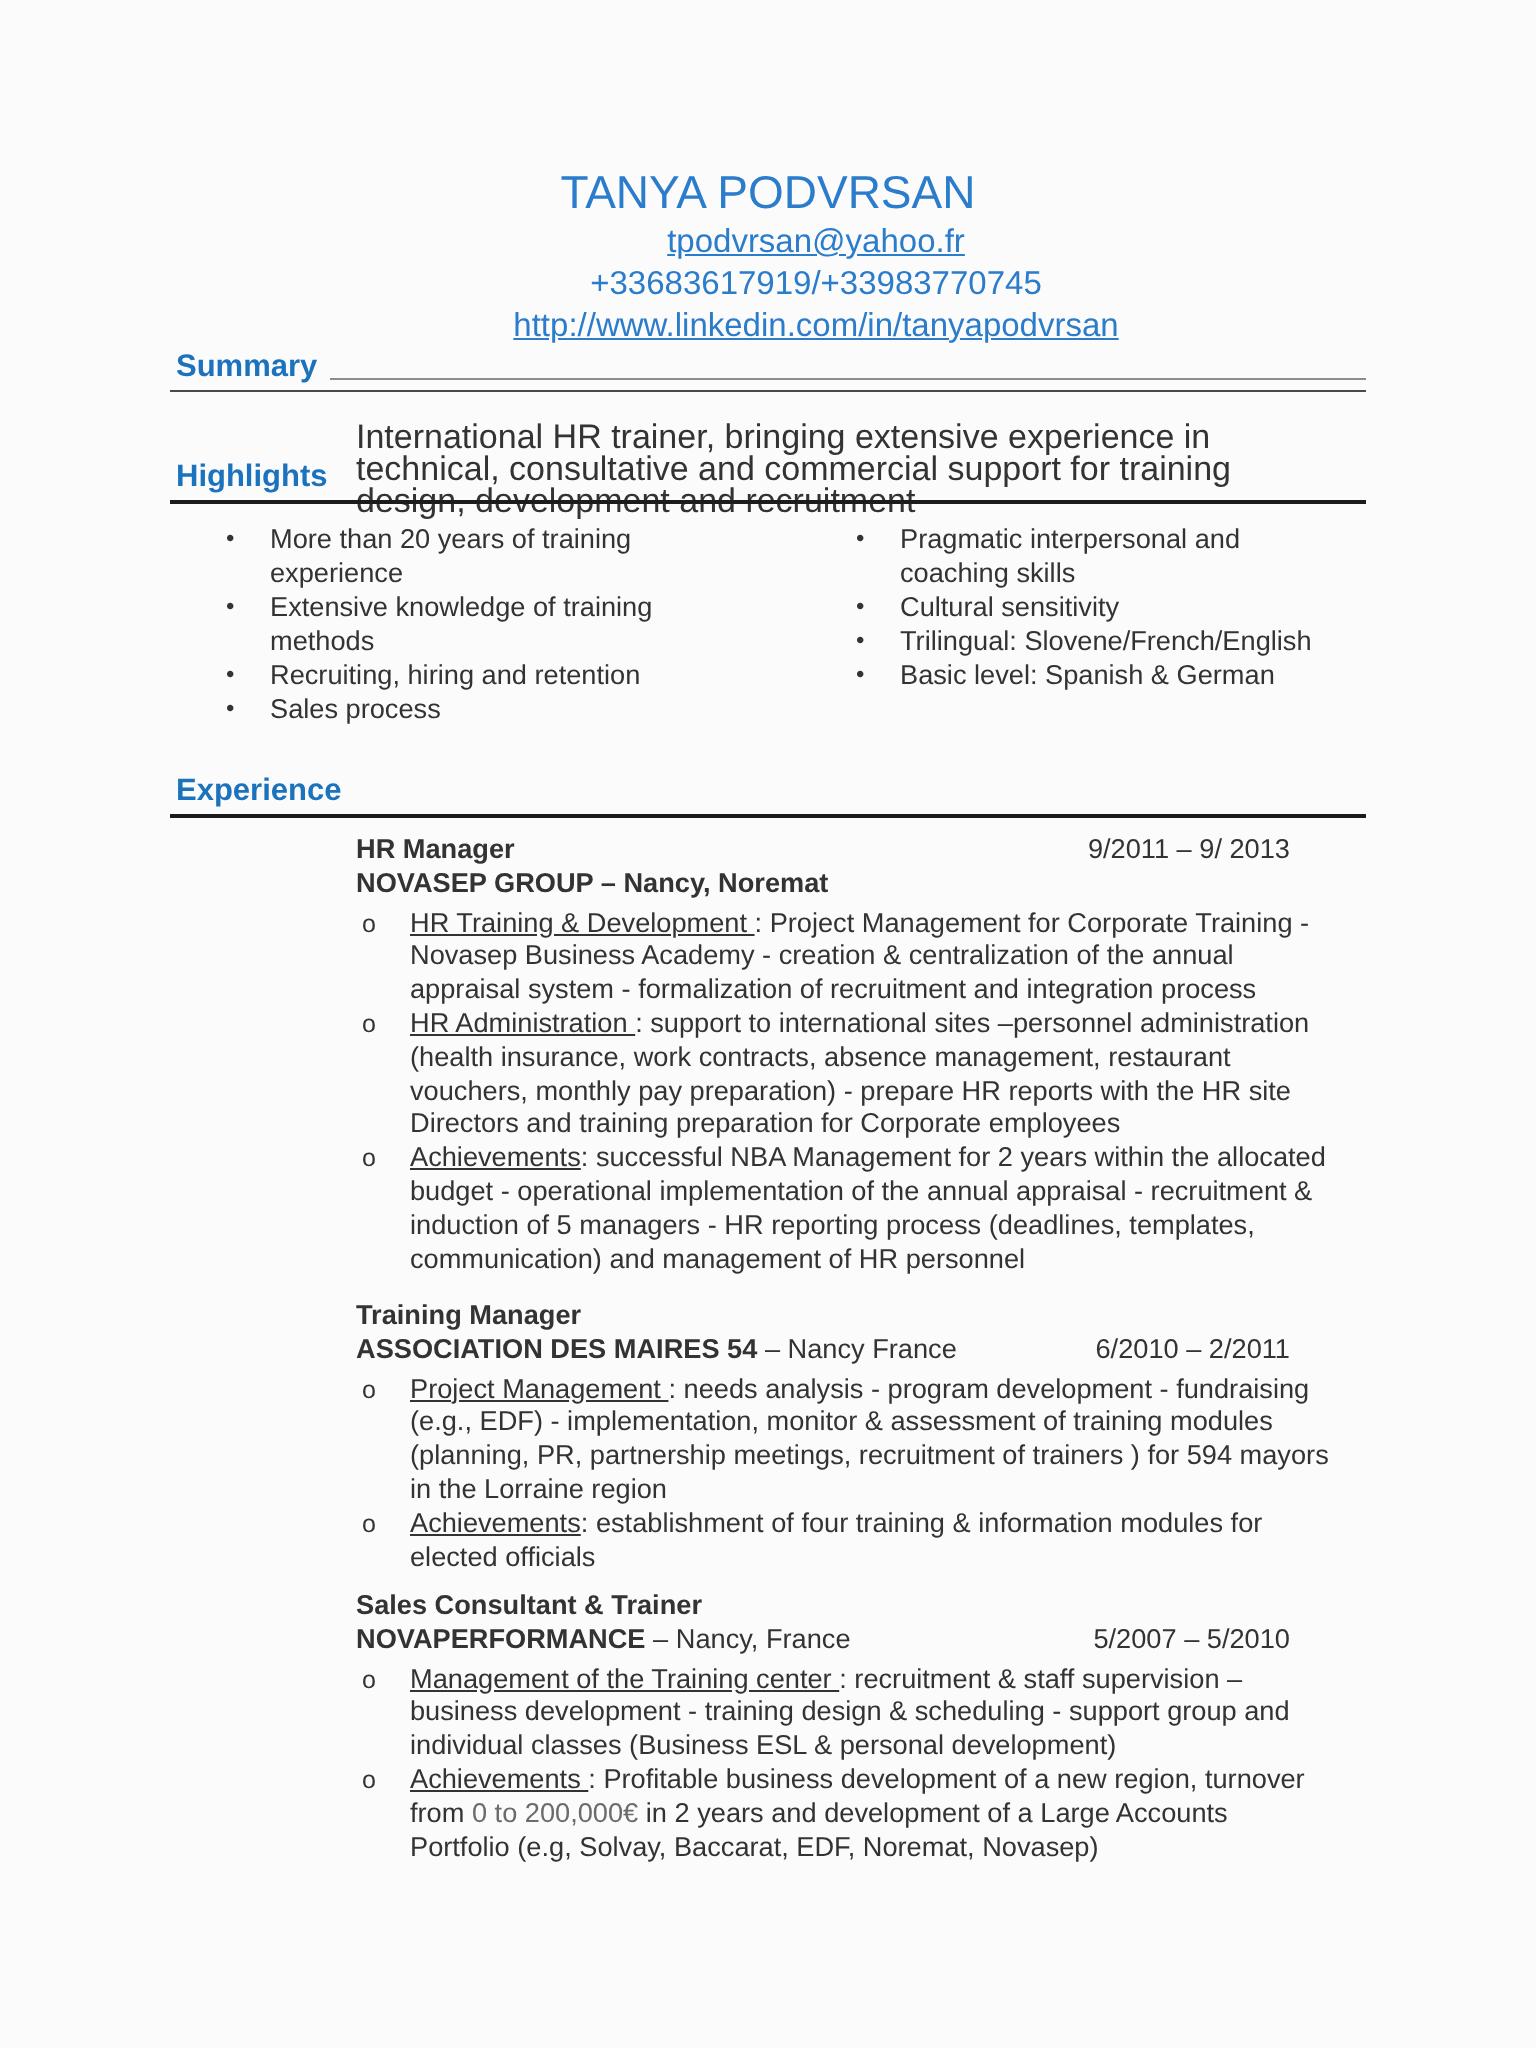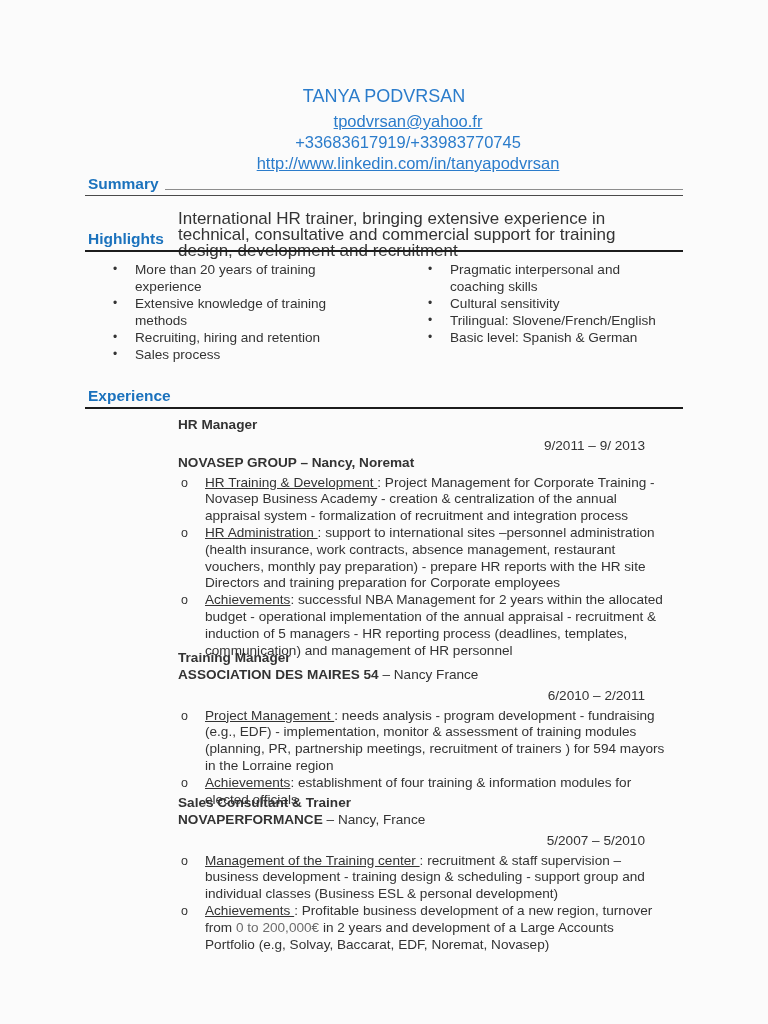--- a/index.html
+++ b/index.html
@@ -13,21 +13,21 @@
     width:768px;height:1024px;
     background:#fbfbfb;
     color:#333;
     overflow:hidden;
   }
   
   .contact{
     position:absolute;top:84px;left:0;width:768px;
     text-align:center;color:#2b7ccb;
   }
-  .contact .name{font-size:18px;line-height:24px;margin-bottom:3px;}
+  .contact .name{font-size:23px;line-height:24px;margin-bottom:3px;}
   .contact .line{font-size:16.5px;line-height:21px;padding-left:48px;}
   .u{text-decoration:underline;}
   
   .sec{position:absolute;left:85px;width:598px;}
   .sec-row{display:flex;align-items:flex-end;}
   .sec-title{
     color:#1b72bd;font-weight:bold;font-size:15.5px;line-height:18px;
     padding-left:3px;white-space:nowrap;
   }
   .sec-fill{flex:1;border-bottom:1px solid #8d8d8d;margin:0 0 3px 6px;}
@@ -43,21 +43,21 @@
   .hl-left{top:261px;left:113px;width:228px;}
   .hl-right{top:261px;left:428px;width:236px;}
   .hl li{display:flex;}
   .hl .dot{width:22px;flex:none;font-size:12px;}
   .hl .itxt{flex:1;}
   
   .job{position:absolute;left:178px;width:487px;font-size:13.6px;line-height:16.8px;}
   .jrow{display:flex;justify-content:space-between;width:467px;}
   .jtitle{font-weight:bold;}
   .jcompany b{font-weight:bold;}
-  .jdate{white-space:nowrap;margin-top:21px;}
+  .jdate{white-space:nowrap;}
   .bullets{margin-top:3px;}
   .bullet{display:flex;}
   .bmark{width:24px;flex:none;padding-left:3px;font-size:12.5px;}
   .btext{flex:1;}
   .lead{text-decoration:underline;}
   .amount{color:#6b6b6b;}
 </style>
 </head>
 <body>
 

